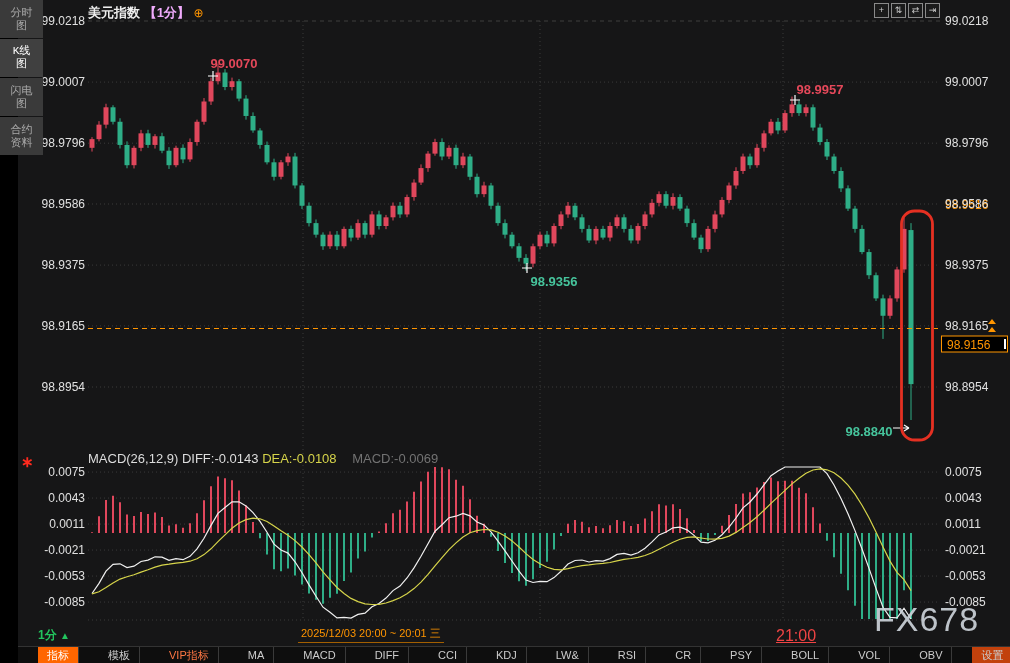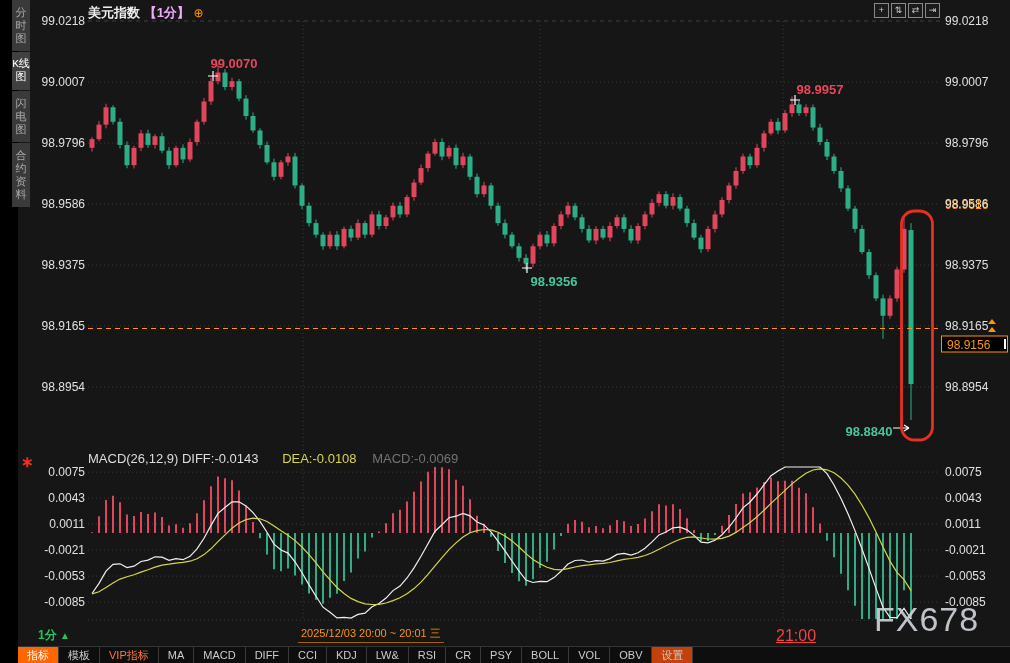--- a/index.html
+++ b/index.html
@@ -1,48 +1,48 @@
 <!DOCTYPE html>
 <html><head>
 <meta charset="utf-8">
 <style>
   html,body{margin:0;padding:0;background:#0a0a0a;}
   .app{position:relative;width:1010px;height:663px;background:#161617;overflow:hidden;
        font-family:"Liberation Sans",sans-serif;-webkit-font-smoothing:antialiased;}
   
   .sidebar{position:absolute;left:0;top:0;width:18px;height:663px;background:#000;z-index:5;}
-  .side-item{width:18px;text-align:center;background:#3a3a3a;color:#aaa;font-size:11px;
-             line-height:13px;padding:6px 0;margin-bottom:1px;word-break:break-all;cursor:pointer;margin-left:12px;}
+  .side-item{width:27px;text-align:center;background:#3a3a3a;color:#aaa;font-size:11px;
+             line-height:13px;padding:6px 8px;margin-bottom:1px;word-break:break-all;cursor:pointer;}
   .side-item.active{background:#404040;color:#fff;font-family:Liberation Mono, monospace;}
   
   .chart-title{position:absolute;left:88px;top:4px;z-index:4;font-size:13px;color:#eee;font-weight:bold;}
   .chart-title .period{color:#f0abfc;}
   .chart-title .plus{color:#ff9500;font-weight:normal;font-size:12px;}
   .win-icons{position:absolute;left:874px;top:3px;z-index:6;display:flex;gap:2px;}
   .win-icon{width:13px;height:13px;border:1px solid #8a8a8a;background:#1b1b1b;color:#ccc;
             font-size:9px;line-height:13px;text-align:center;cursor:pointer;}
   
   .macd-header{position:absolute;left:88px;top:451px;z-index:4;font-size:13px;color:#ddd;}
-  .macd-header .dea{color:#d6d44a;margin-left:20px;}
+  .macd-header .dea{color:#d6d44a;margin-left:0;}
   .macd-header .mac{color:#737373;margin-left:12px;}
   .alert-icon{position:absolute;left:21px;top:453px;color:#ff2a1e;font-size:15px;font-weight:bold;z-index:4;}
   
   .time-row{position:absolute;left:18px;top:622px;width:992px;height:24px;z-index:4;}
   .period-sel{position:absolute;left:20px;top:5px;font-size:12px;font-weight:bold;color:#22c55e;cursor:pointer;}
   .period-sel .tri{font-size:10px;}
   .stamp{position:absolute;left:280px;top:4px;font-size:11px;color:#ff9500;
          border-bottom:1px solid #a35f00;padding:0 3px 1px 3px;}
   .hour-label{position:absolute;left:758px;top:5px;font-size:16px;color:#ef4444;text-decoration:underline;}
   .watermark{position:absolute;left:874px;top:600px;font-size:34px;color:#ccd2d9;opacity:.92;
              letter-spacing:1px;z-index:3;}
   
   .tabbar{position:absolute;left:18px;top:646px;width:992px;height:17px;background:#0e0e0e;
           border-top:1px solid #333;display:flex;z-index:6;}
   .tab{font-size:11px;line-height:16px;color:#ccc;padding:0 9px;border-right:1px solid #3a3a3a;
-       white-space:nowrap;cursor:pointer;}
+       white-space:nowrap;cursor:pointer;margin-left:20px;}
   .tab.active{background:#ff6600;color:#fff;}
   .tab.vip{color:#ff7744;}
   .tab.settings{background:#c2410c;}
   svg#chart-svg{position:absolute;left:0;top:0;z-index:1;}
   svg text{font-family:"Liberation Sans",sans-serif;}
 </style>
 </head>
 <body>
 
 <div class="app">

